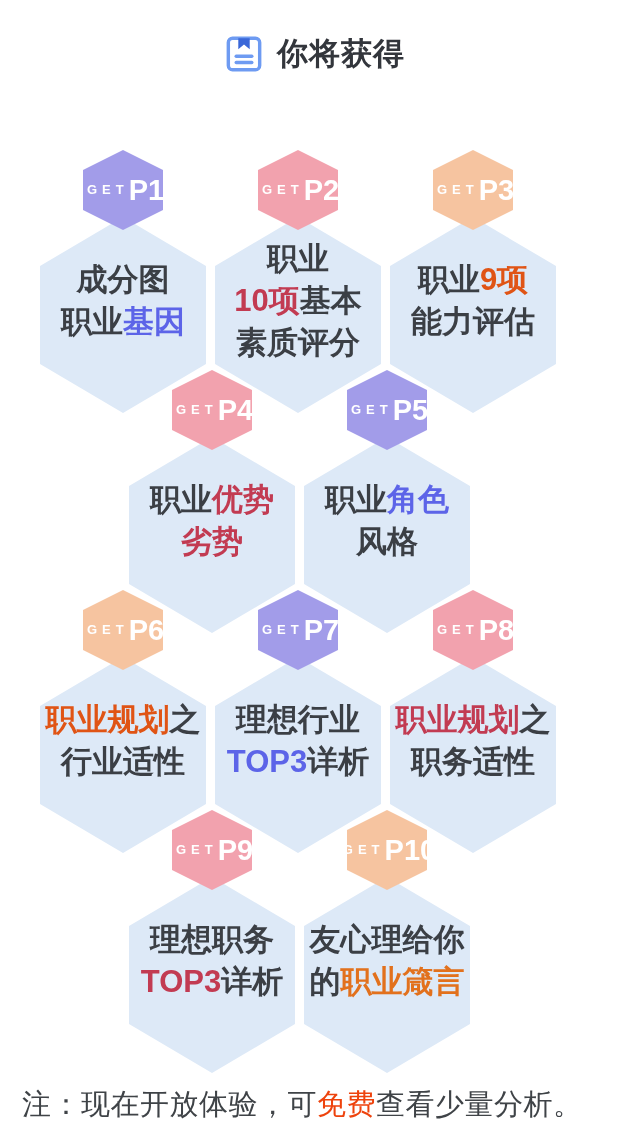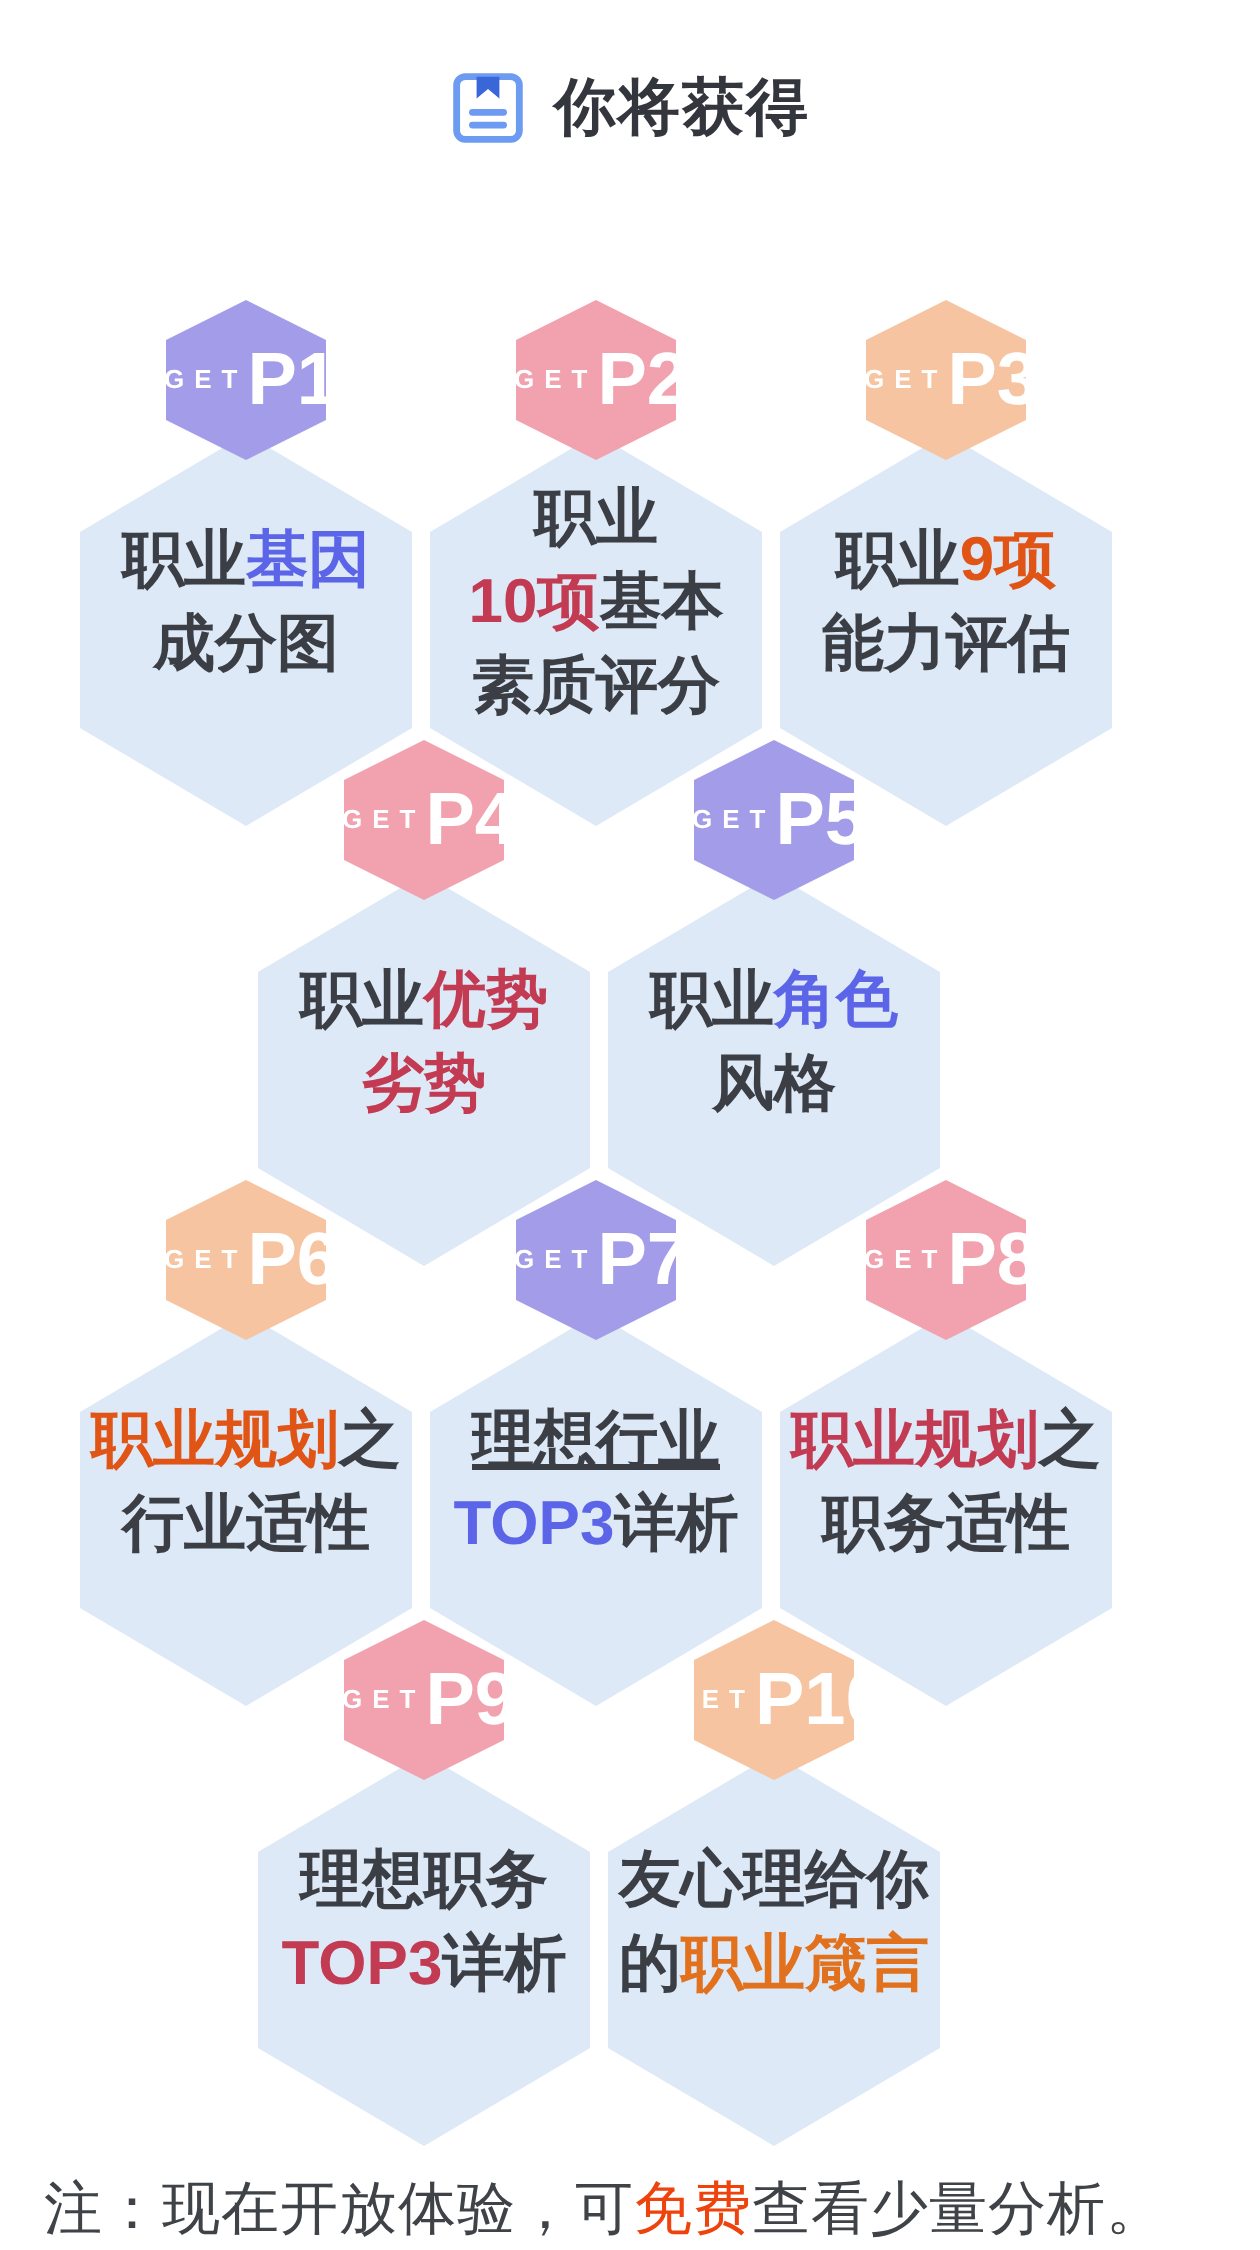--- a/index.html
+++ b/index.html
@@ -16,21 +16,21 @@
     margin:0;font-size:31px;font-weight:bold;color:#33363c;letter-spacing:1px;
   }
   .cell{position:absolute;width:166px;height:263px;}
   .badge{
     position:absolute;left:43px;top:0;width:80px;height:80px;
     clip-path:polygon(50% 0,100% 25%,100% 75%,50% 100%,0 75%,0 25%);
     display:flex;flex-direction:row;align-items:center;justify-content:center;
     z-index:2;color:#ffffff;
   }
   .get{font-size:13px;font-weight:600;letter-spacing:5px;padding-left:5px;line-height:1.25;}
-  .num{font-size:37px;font-weight:bold;line-height:1.05;}
+  .num{font-size:29px;font-weight:bold;line-height:1.05;}
   .hex{
     position:absolute;left:0;top:67px;width:166px;height:196px;
     clip-path:polygon(50% 0,100% 25%,100% 75%,50% 100%,0 75%,0 25%);
     background:var(--hex-fill,#dde9f7);
     display:flex;align-items:center;justify-content:center;
     padding-bottom:28px;box-sizing:border-box;
   }
   .hex-text{
     text-align:center;font-size:31px;line-height:42px;font-weight:600;
     white-space:nowrap;
@@ -60,22 +60,22 @@
   </header>
 
   <div id="honeycomb">
       <div class="cell" style="left: 40px; top: 150px;">
     <div class="badge" style="background: rgb(162, 156, 233);">
       <span class="get">GET</span>
       <span class="num">P1</span>
     </div>
     <div class="hex">
       <div class="hex-text">
+            <div><span style="color: rgb(59, 63, 69);">成分图</span></div>
             <div><span style="color: rgb(59, 63, 69);">职业</span><span class="hl" style="color: rgb(92, 100, 232);">基因</span></div>
-            <div><span style="color: rgb(59, 63, 69);">成分图</span></div>
           </div>
     </div>
   </div>
       <div class="cell" style="left: 215px; top: 150px;">
     <div class="badge" style="background: rgb(242, 162, 174);">
       <span class="get">GET</span>
       <span class="num">P2</span>
     </div>
     <div class="hex">
       <div class="hex-text">
@@ -133,21 +133,21 @@
           </div>
     </div>
   </div>
       <div class="cell" style="left: 215px; top: 590px;">
     <div class="badge" style="background: rgb(162, 156, 233);">
       <span class="get">GET</span>
       <span class="num">P7</span>
     </div>
     <div class="hex">
       <div class="hex-text">
-            <div><span style="color: rgb(59, 63, 69); text-decoration: underline;">理想行业</span></div>
+            <div><span style="color: rgb(59, 63, 69);">理想行业</span></div>
             <div><span class="hl" style="color: rgb(92, 100, 232);">TOP3</span><span style="color: rgb(59, 63, 69);">详析</span></div>
           </div>
     </div>
   </div>
       <div class="cell" style="left: 390px; top: 590px;">
     <div class="badge" style="background: rgb(242, 162, 174);">
       <span class="get">GET</span>
       <span class="num">P8</span>
     </div>
     <div class="hex">

